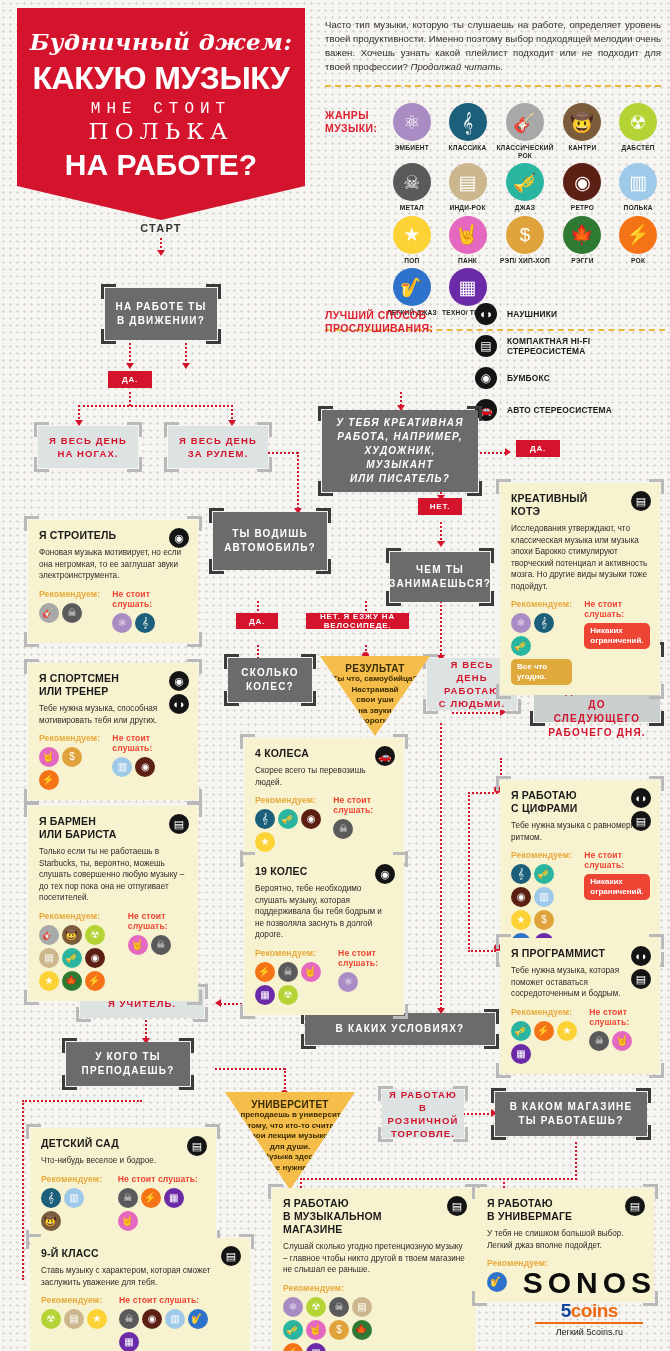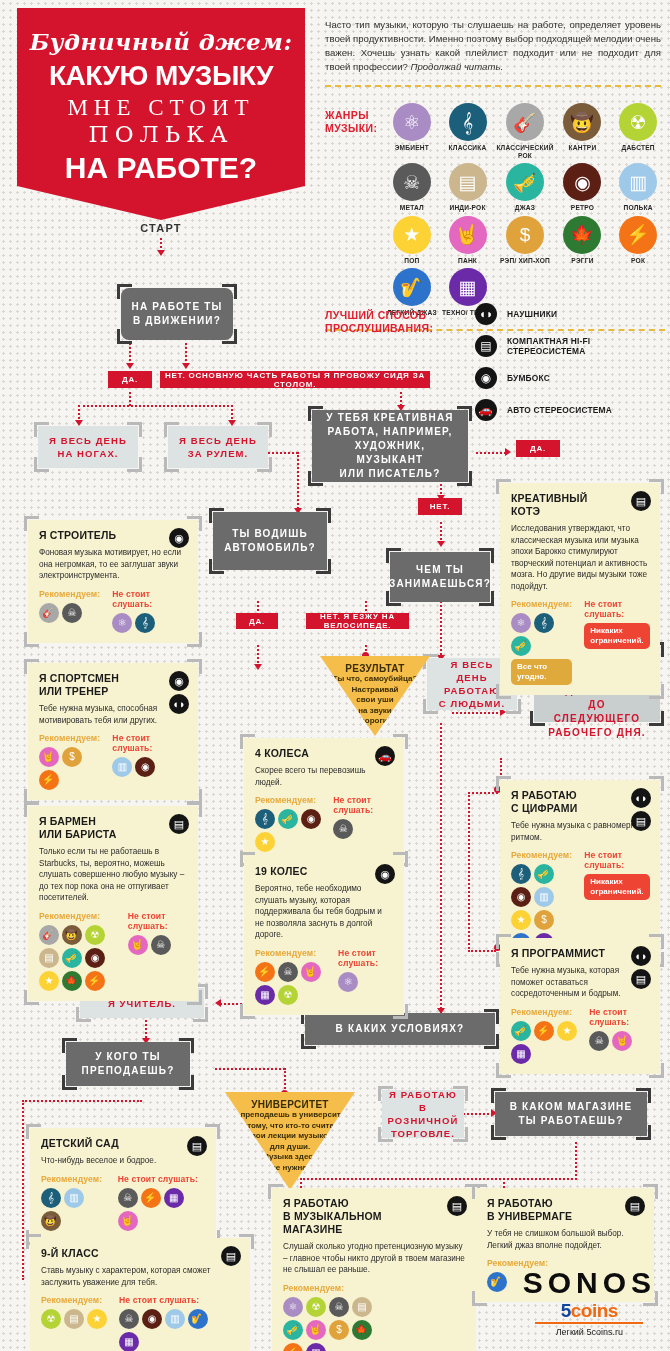--- a/index.html
+++ b/index.html
@@ -12,22 +12,22 @@
     background-image:radial-gradient(circle, #d9d5d0 1px, transparent 1.2px);
     background-size:7px 7px; }
 
   
   .banner { position:absolute; left:17px; top:8px; width:288px; height:212px;
     background:#d4132d; color:#fff; text-align:center;
     clip-path: polygon(0 0, 100% 0, 100% 84%, 50% 100%, 0 84%);
     padding-top:20px; }
   .banner .script { font-family:"DejaVu Serif", serif; font-style:italic;
      font-size:23px; letter-spacing:.5px; font-weight:bold; }
-  .banner .big { font-size:28px; font-weight:bold; letter-spacing:-0.5px; margin-top:5px;}
-  .banner .thin { font-family:Liberation Serif, serif; font-size:23px; letter-spacing:6px; margin-top:3px;}
+  .banner .big { font-size:32px; font-weight:bold; letter-spacing:-0.5px; margin-top:5px;}
+  .banner .thin { font-family:Liberation Mono, monospace; font-size:16px; letter-spacing:6px; margin-top:3px;}
   .banner .thin2 { font-family:"DejaVu Serif", serif; font-size:23px; letter-spacing:6px;}
   .banner .big2 { font-size:30px; font-weight:bold; margin-top:4px;}
   .start-label { position:absolute; left:17px; top:222px; width:288px; text-align:center;
     font-size:11px; font-weight:bold; color:#333; letter-spacing:1.2px;}
 
   
   .intro { position:absolute; left:325px; top:18px; width:336px; }
   .intro p { font-size:9.6px; line-height:14px; color:#33312f; text-align:justify; }
   .intro em { font-style:italic; }
   .hr-dash { border-top:2px dashed #e8b93b; margin:11px 0 9px 0; }
@@ -298,44 +298,41 @@
 
   <div class="harr" style="left:463px;top:1113px;width:30px;"></div>
   <div class="ah-r" style="left:491px;top:1109px;"></div>
   <div class="varr" style="left:575px;top:1142px;height:38px;"></div>
   <div class="harr" style="left:300px;top:1178px;width:277px;"></div>
   <div class="varr" style="left:300px;top:1178px;height:22px;"></div>
   <div class="dot" style="left:297px;top:1196px;"></div>
   <div class="varr" style="left:503px;top:1178px;height:22px;"></div>
   <div class="dot" style="left:500px;top:1196px;"></div>
 
-  <div class="node q corner" style="left:121px;top:288px;width:112px;height:52px;border-radius:8px;">
+  <div class="node q corner" style="left:105px;top:288px;width:112px;height:52px;">
     <div class="cb"></div>
       <div class="t">НА  РАБОТЕ  ТЫ<br>В  ДВИЖЕНИИ?</div>
     </div>
 
   <div class="red" style="left:108px;top:371px;width:44px;height:17px;">
     <span>ДА.</span>
     </div>
 
-  <div class="red" style="left:160px;top:371px;width:270px;height:17px;">
-    <span>НЕТ. ОСНОВНУЮ ЧАСТЬ РАБОТЫ Я ПРОВОЖУ СИДЯ ЗА СТОЛОМ.</span>
-    </div>
 
   <div class="node ans corner" style="left:38px;top:426px;width:100px;height:42px;">
     <div class="cb"></div>
       <div class="t">Я  ВЕСЬ  ДЕНЬ<br>НА  НОГАХ.</div>
     </div>
 
   <div class="node ans corner" style="left:168px;top:426px;width:100px;height:42px;">
     <div class="cb"></div>
       <div class="t">Я  ВЕСЬ  ДЕНЬ<br>ЗА  РУЛЕМ.</div>
     </div>
 
-  <div class="node q corner" style="left:312px;top:410px;width:156px;height:72px;">
+  <div class="node q corner" style="left:322px;top:410px;width:156px;height:82px;font-style:italic;">
     <div class="cb"></div>
       <div class="t">У  ТЕБЯ  КРЕАТИВНАЯ<br>РАБОТА,  НАПРИМЕР,<br>ХУДОЖНИК,  МУЗЫКАНТ<br>ИЛИ  ПИСАТЕЛЬ?</div>
     </div>
 
   <div class="red" style="left:516px;top:440px;width:44px;height:17px;">
     <span>ДА.</span>
     </div>
 
   <div class="red" style="left:418px;top:498px;width:44px;height:17px;">
     <span>НЕТ.</span>
@@ -352,20 +349,24 @@
     </div>
 
   <div class="red" style="left:236px;top:613px;width:42px;height:16px;">
     <span>ДА.</span>
     </div>
 
   <div class="red" style="left:306px;top:613px;width:103px;height:16px;">
     <span>НЕТ.  Я  ЕЗЖУ  НА  ВЕЛОСИПЕДЕ.</span>
     </div>
 
+  <div class="node q corner" style="left:228px;top:658px;width:84px;height:44px;">
+    <div class="cb"></div>
+      <div class="t">СКОЛЬКО<br>КОЛЕС?</div>
+    </div>
 
   <div class="node ans corner" style="left:427px;top:658px;width:90px;height:52px;">
     <div class="cb"></div>
       <div class="t">Я  ВЕСЬ  ДЕНЬ<br>РАБОТАЮ<br>С  ЛЮДЬМИ.</div>
     </div>
 
   <div class="node q corner" style="left:534px;top:646px;width:126px;height:76px;background:#c9cecf;">
     <div class="cb"></div>
       <div class="t" style="color:#d4132d;">ВЕСЬ ДЕНЬ Я<br>ПРИКОВАН<br>К КОМПЬЮТЕРУ,<br>С ТРУДОМ ДОЖИВАЮ<br>ДО СЛЕДУЮЩЕГО<br>РАБОЧЕГО ДНЯ.</div>
     </div>

